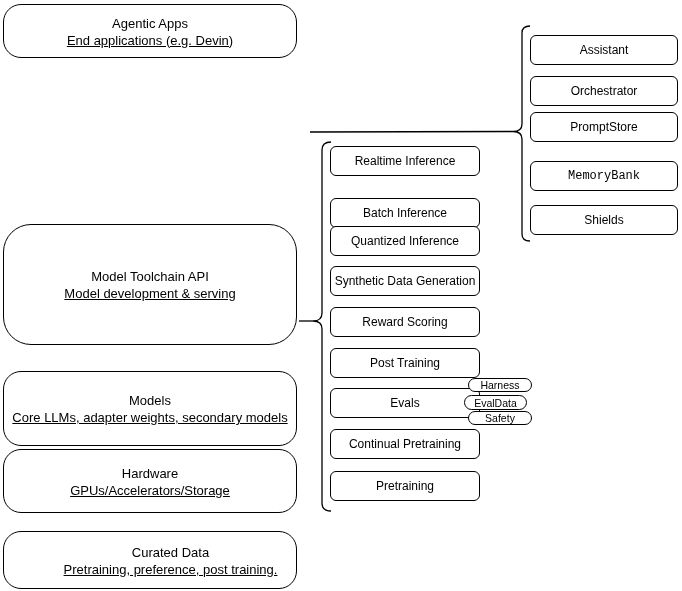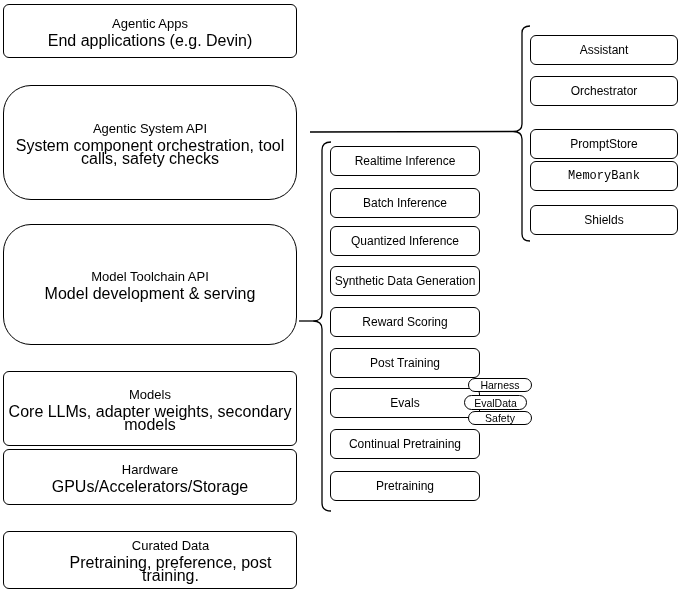--- a/index.html
+++ b/index.html
@@ -22,22 +22,22 @@
     border:1.3px solid var(--stroke);
     background:var(--bg);
     display:flex;
     flex-direction:column;
     align-items:center;
     justify-content:center;
     text-align:center;
   }
   .lbox{left:3px;width:294px;}
   .lbox .title{font-size:13px;line-height:16px;}
-  .lbox .subtitle{font-size:16px;line-height:13px;margin-top:2px;}
-  .r10{border-radius:6px;}
+  .lbox .subtitle{font-size:13px;line-height:13px;margin-top:2px;text-decoration:underline;}
+  .r10{border-radius:18px;}
   .r28{border-radius:28px;}
   .mbox{left:330px;width:150px;height:30px;border-radius:8px;font-size:12px;}
   .rbox{left:530px;width:148px;height:30px;border-radius:8px;font-size:12px;}
   .pill{
     position:absolute;
     box-sizing:border-box;
     border:1.4px solid var(--stroke);
     border-radius:999px;
     background:var(--bg);
     display:flex;align-items:center;justify-content:center;
@@ -62,54 +62,50 @@
       <path d="M331 142 Q322 142 322 150 L322 313 Q322 321 313 321 Q322 321 322 329 L322 503 Q322 511 331 511"></path>
 
       <path d="M530 26 Q522 26 522 33 L522 124 Q522 131.5 513 131.5 Q522 131.5 522 139 L522 234 Q522 241 530 241"></path>
     </g>
   </svg>
 
   <div class="box lbox r10" style="top:4px;height:54px;">
     <div class="title">Agentic Apps</div>
     <div class="subtitle">End applications (e.g. Devin)</div>
   </div>
-  <div class="box lbox r28" style="top:85px;height:115px;">
-    <div class="title">Agentic System API</div>
-    <div class="subtitle">System component orchestration, tool calls, safety checks</div>
-  </div>
   <div class="box lbox r28" style="top:224px;height:121px;">
     <div class="title">Model Toolchain API</div>
     <div class="subtitle">Model development &amp; serving</div>
   </div>
   <div class="box lbox r10" style="top:371px;height:75px;">
     <div class="title">Models</div>
     <div class="subtitle">Core LLMs, adapter weights, secondary models</div>
   </div>
-  <div class="box lbox r10" style="top:449px;height:56px;">
+  <div class="box lbox r10" style="top:449px;height:64px;">
     <div class="title">Hardware</div>
     <div class="subtitle">GPUs/Accelerators/Storage</div>
   </div>
   <div class="box lbox r10" style="top:531px;height:58px;padding-left:41px;">
     <div class="title">Curated Data</div>
     <div class="subtitle">Pretraining, preference, post training.</div>
   </div>
 
   <div class="box mbox" style="top:146px;">Realtime Inference</div>
-  <div class="box mbox" style="top:188px;">Batch Inference</div>
+  <div class="box mbox" style="top:198px;">Batch Inference</div>
   <div class="box mbox" style="top:226px;">Quantized Inference</div>
   <div class="box mbox" style="top:266px;">Synthetic Data Generation</div>
   <div class="box mbox" style="top:348px;">Post Training</div>
   <div class="box mbox" style="top:307px;">Reward Scoring</div>
   <div class="box mbox" style="top:388px;">Evals</div>
   <div class="box mbox" style="top:429px;">Continual Pretraining</div>
   <div class="box mbox" style="top:471px;">Pretraining</div>
 
   <div class="pill" style="left:468px;top:378px;width:64px;height:14px;">Harness</div>
   <div class="pill" style="left:464px;top:395px;width:63px;height:15px;">EvalData</div>
   <div class="pill" style="left:468px;top:411px;width:64px;height:14px;">Safety</div>
 
   <div class="box rbox" style="top:35px;">Assistant</div>
   <div class="box rbox" style="top:76px;">Orchestrator</div>
-  <div class="box rbox" style="top:129px;text-align:right;">PromptStore</div>
+  <div class="box rbox" style="top:112px;text-align:right;">PromptStore</div>
   <div class="box rbox" style="top:161px;font-family:Liberation Mono, monospace;">MemoryBank</div>
   <div class="box rbox" style="top:205px;">Shields</div>
 
 </div>
 
 </body></html>

